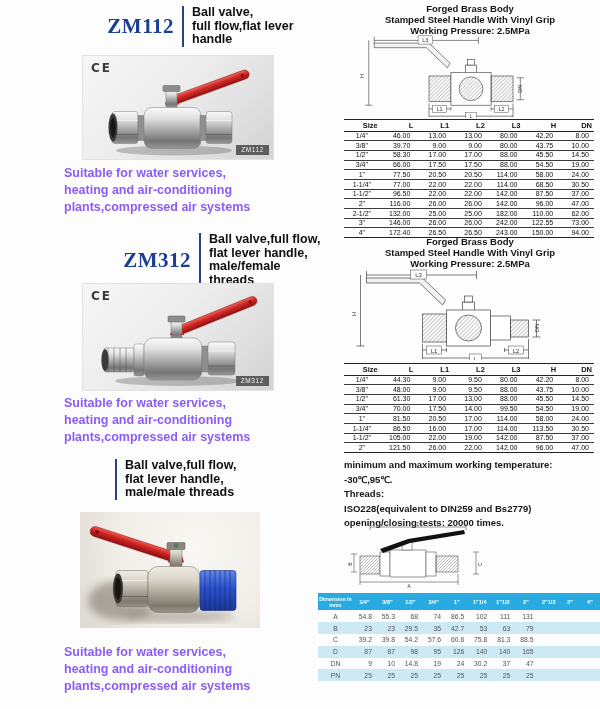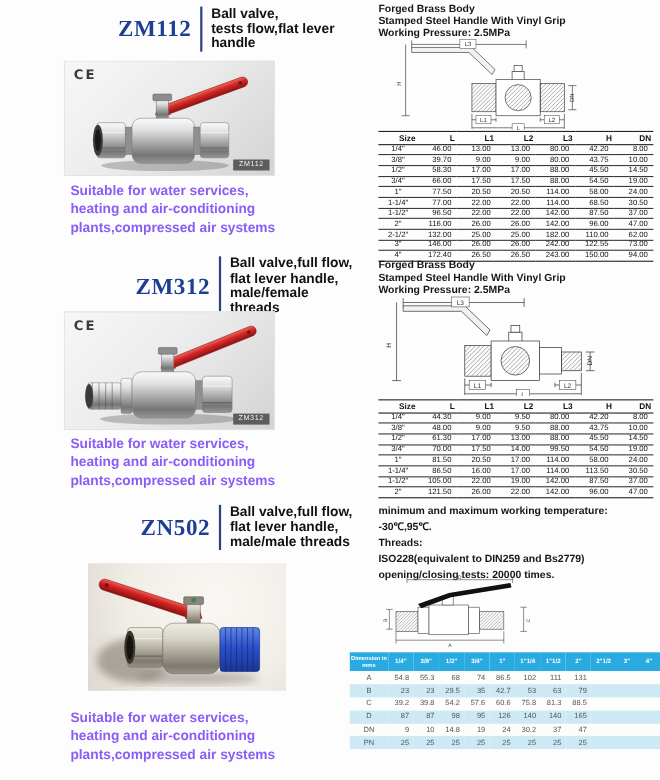--- a/index.html
+++ b/index.html
@@ -4,27 +4,27 @@
 <style>
   html,body{margin:0;padding:0;}
   body{width:600px;height:709px;background:#fdfdfd;font-family:"Liberation Sans",sans-serif;position:relative;overflow:hidden;color:#111;}
   .abs{position:absolute;}
   
   .model-header{display:flex;align-items:center;}
   .model-num{font-family:"Liberation Serif",serif;font-weight:bold;font-size:21px;color:#1c3f94;width:76px;text-align:right;padding-right:8px;letter-spacing:0.5px;}
   .vdiv{width:2px;background:#2a4080;align-self:stretch;}
   .model-title{font-weight:bold;font-size:12.5px;line-height:13.5px;padding-left:8px;white-space:pre-line;color:#101010;}
   
-  .photo{background:linear-gradient(135deg,#f7f7f7 0%,#ececec 45%,#d3d3d3 100%);box-shadow:0 0 0 1px #e3e3e3 inset;}
+  .photo{background:linear-gradient(135deg,#f7f7f7 0%,#ececec 45%,#d3d3d3 100%);box-shadow:0 0 0 1px #e3e3e3 inset;margin-left:24px;}
   .photo3{background:radial-gradient(circle at 65% 30%,#faf8f4 0%,#f1eee8 55%,#ddd8d0 100%);}
   .ce{position:absolute;top:6px;left:9px;font-size:12px;font-weight:bold;color:#3a3a3a;letter-spacing:2px;font-family:"DejaVu Sans",sans-serif;}
   .tag{position:absolute;right:5px;bottom:5px;background:#5d5d5d;color:#f0f0f0;font-size:6.5px;line-height:8px;padding:1px 5px;letter-spacing:0.6px;}
   
   .desc{font-weight:bold;font-size:12.5px;line-height:17px;white-space:pre-line;color:#8b5cf6;}
-  .specnotes{font-weight:bold;font-size:9.5px;line-height:11px;white-space:pre-line;color:#151515;}
+  .specnotes{font-weight:bold;font-size:9.5px;line-height:11px;white-space:pre-line;color:#151515;text-align:center;}
   .info{font-weight:bold;font-size:9.5px;line-height:14.5px;white-space:pre-line;color:#151515;}
   
   .spec-table{border-collapse:collapse;width:250px;table-layout:fixed;font-size:7px;line-height:7.5px;color:#111;}
   .spec-table th{font-size:7.5px;border-top:1.5px solid #222;border-bottom:1.5px solid #222;padding:1.5px 2px;text-align:right;font-weight:bold;}
   .spec-table td{border-bottom:1px solid #3a3a3a;padding:0.6px 5px 0.6px 2px;text-align:right;}
   .spec-table td:first-child{text-align:center;padding-right:2px;}
   .spec-table tbody tr:last-child td{border-bottom:1.8px solid #222;}
   
   .dim-table{border-collapse:collapse;table-layout:fixed;font-size:6.8px;color:#555;}
   .dim-table th{background:#29abe2;color:#fff;font-weight:bold;font-size:5.6px;line-height:6.2px;padding:2.5px 1px;text-align:center;}
@@ -38,21 +38,21 @@
   .dimtext{font-size:6px;fill:#333;font-family:"Liberation Sans",sans-serif;}
   .dimtext-sm{font-size:4.5px;fill:#333;font-family:"Liberation Sans",sans-serif;}
 </style>
 </head>
 <body>
 
 <div class="abs model-header" style="left:98px;top:6px;">
   <div class="model-num">ZM112</div>
   <div class="vdiv"></div>
   <div class="model-title">Ball valve,
-tests flow,flat lever
+full flow,flat lever
 handle</div>
 </div>
 
 <div class="abs photo" style="left:58px;top:55px;width:192px;height:105px;">
   <span class="ce">CE</span>
   <svg width="192" height="105" viewBox="0 0 192 104">
     <defs>
       <linearGradient id="v1c" x1="0" y1="0" x2="0" y2="1">
         <stop offset="0" stop-color="#fafafa"></stop>
           <stop offset="0.25" stop-color="#e2e2e2"></stop>
@@ -441,21 +441,20 @@
         <td>26.00</td>
         <td>22.00</td>
         <td>142.00</td>
         <td>96.00</td>
         <td>47.00</td>
       </tr>
     </tbody>
   </table>
 
 <div class="abs model-header" style="left:115px;top:459px;">
-  <div class="model-num">ZN502</div>
   <div class="vdiv"></div>
   <div class="model-title">Ball valve,full flow,
 flat lever handle,
 male/male threads</div>
 </div>
 
 <div class="abs photo3" style="left:80px;top:512px;width:180px;height:116px;">
   <svg width="180" height="116" viewBox="0 0 180 115">
     <defs>
       <linearGradient id="v3c" x1="0" y1="0" x2="0" y2="1">

